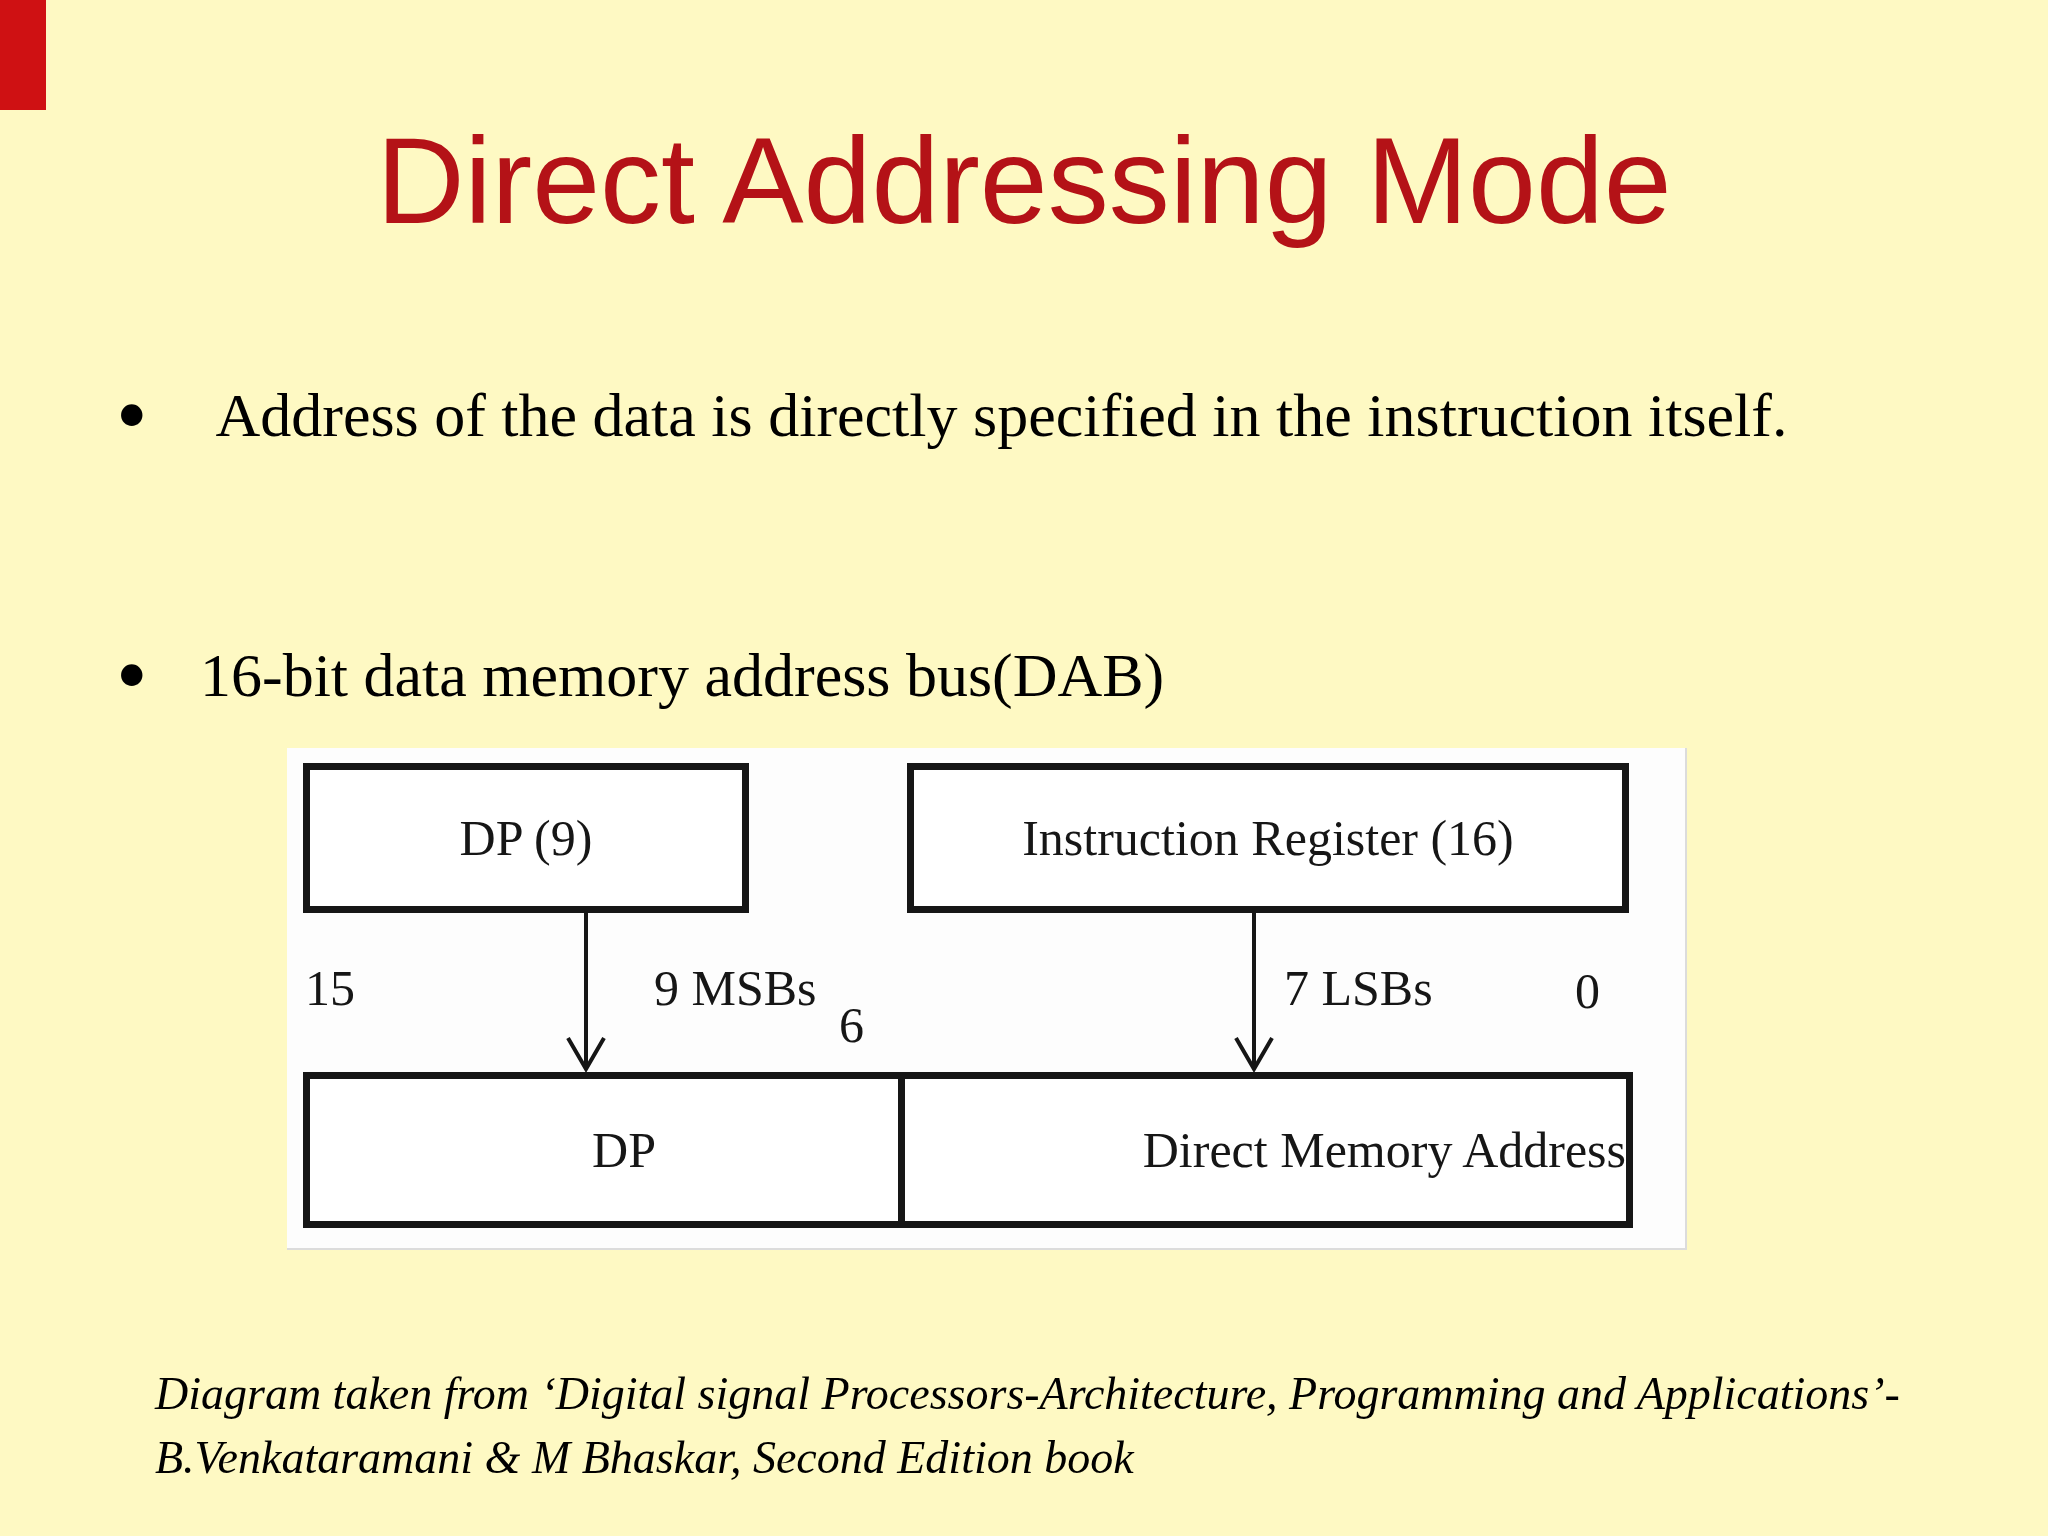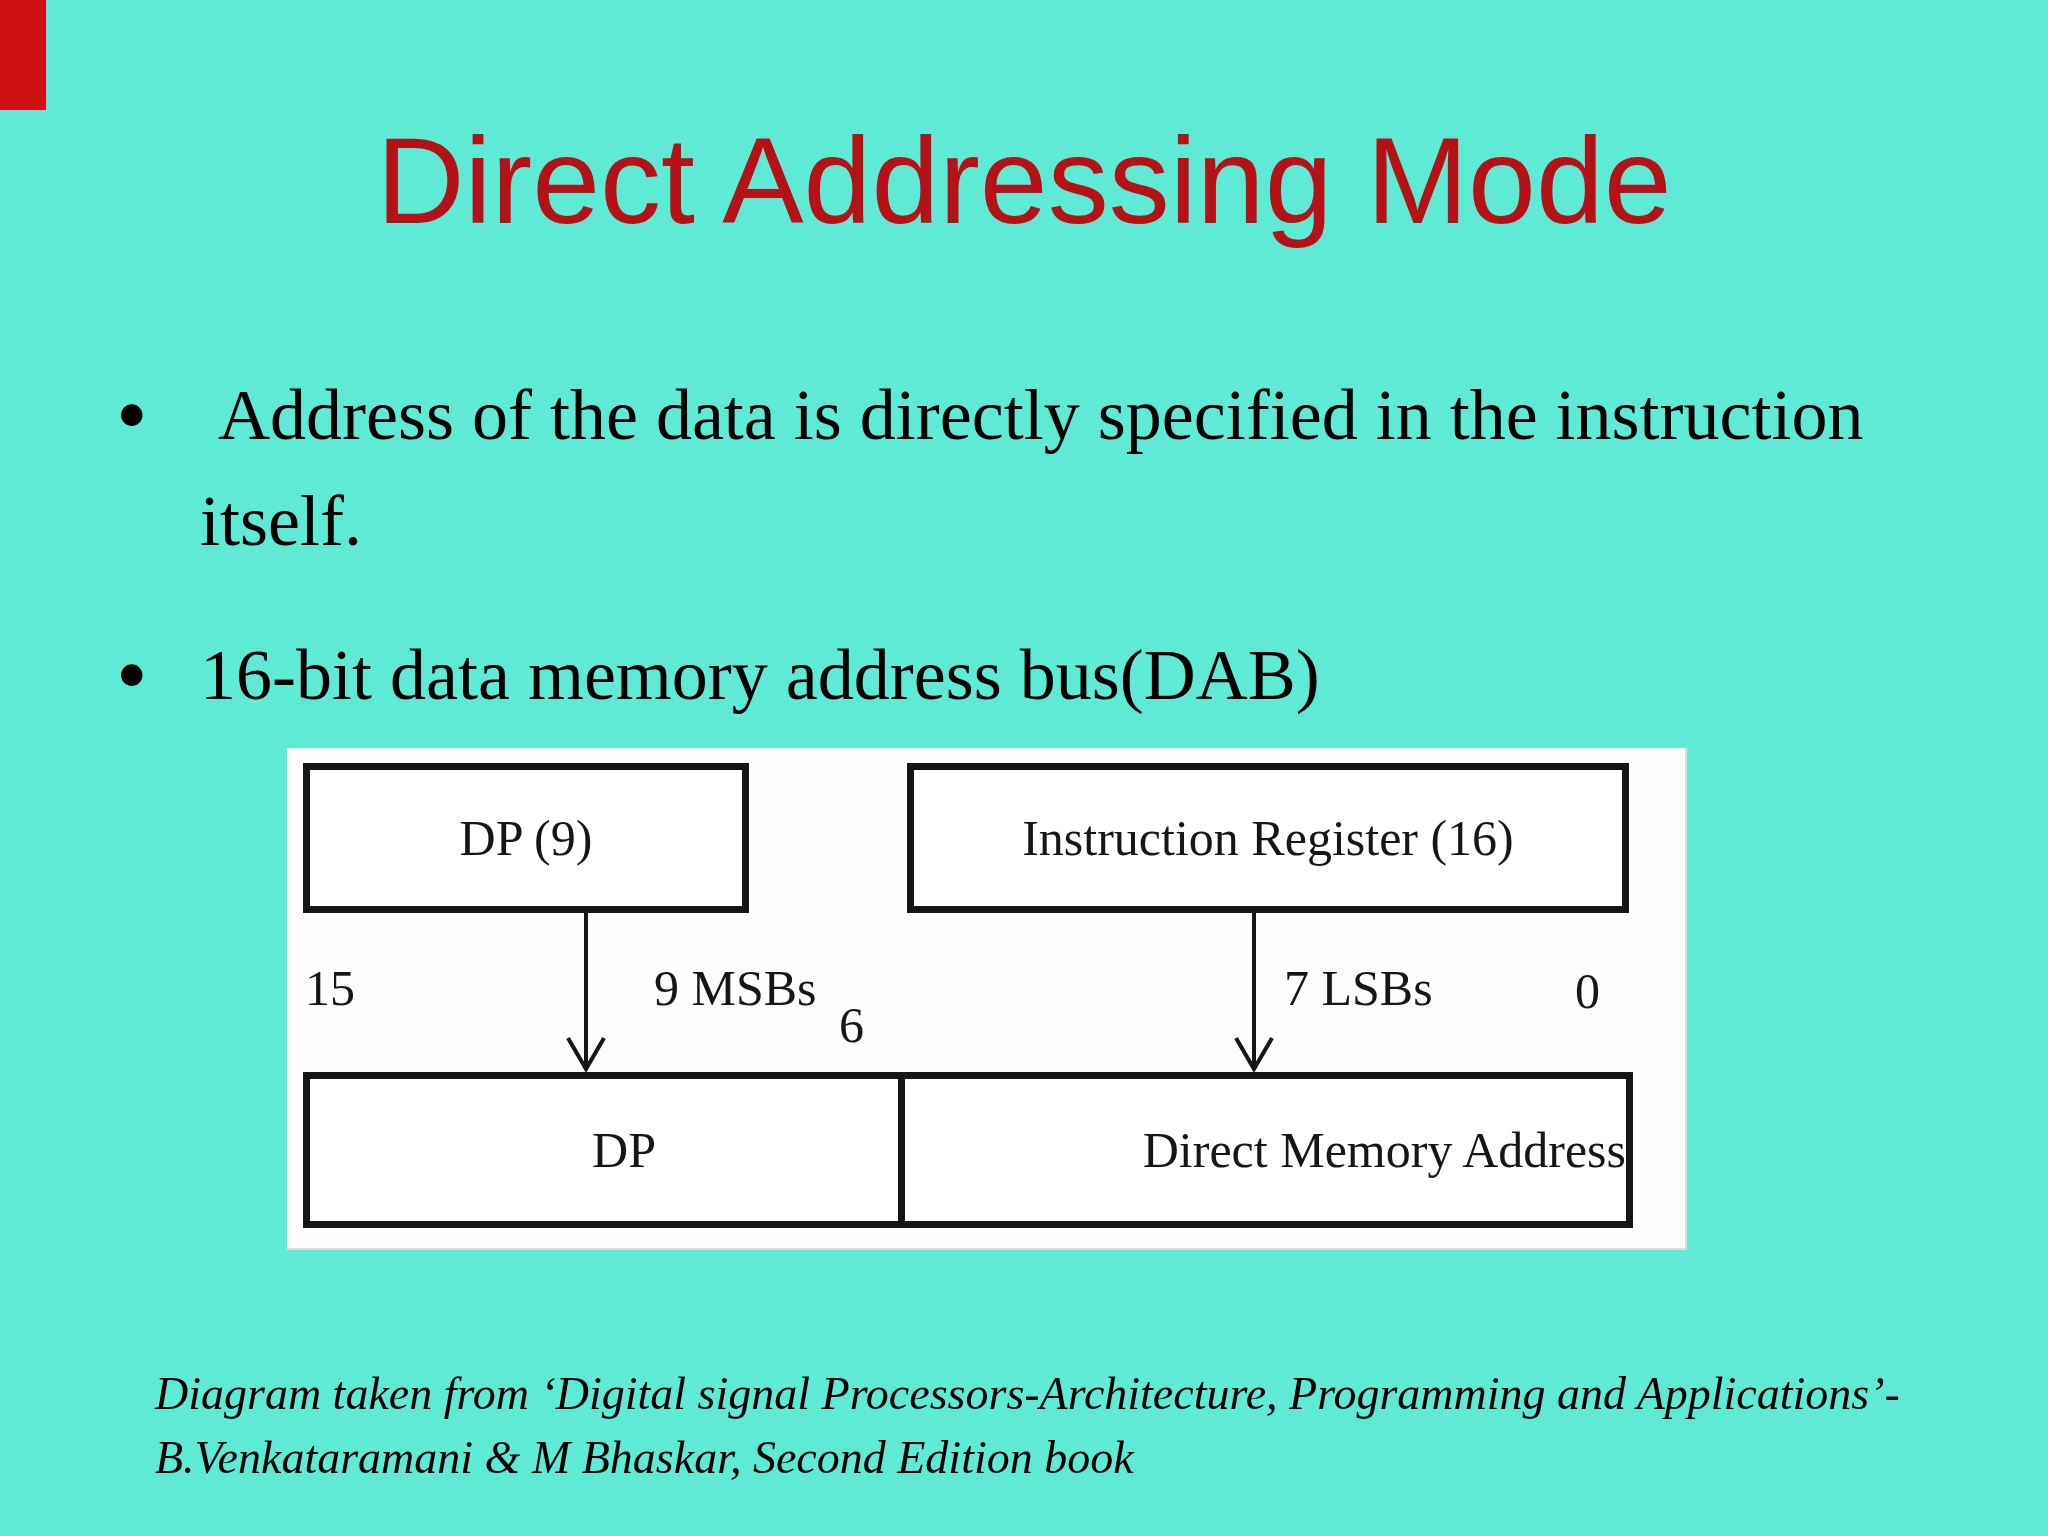--- a/index.html
+++ b/index.html
@@ -4,21 +4,21 @@
 <style>
   :root{
     --title-red:#b41217;
     --corner-bar-red:#cf1113;
     --ink:#161616;
   }
   html,body{margin:0;padding:0;background:#ffffff;}
   .slide{
     position:relative;
     width:2048px;height:1536px;
-    background:#5eead4;
+    background:#fef9c3;
     overflow:hidden;
     font-family:"Liberation Serif", serif;
     color:#000;
   }
   .corner-bar{
     position:absolute;left:0;top:0;
     width:46px;height:110px;
     background:var(--corner-bar-red,#cf1113);
   }
   .title{
@@ -37,21 +37,21 @@
   }
   .bullet-row .marker{
     flex:none;
     width:84px;
     font-size:90px;line-height:106px;
     color:#000;
   }
   .bullet-row .btext{
     flex:none;
     width:1740px;
-    font-size:72px;line-height:106px;
+    font-size:62px;line-height:106px;
     white-space:pre-wrap;
     color:#000;
     font-family:Liberation Serif, serif;
   }
   .bullet-1{top:362px;}
   .bullet-2{top:622px;}
 
   
   .diagram{
     position:absolute;left:287px;top:748px;

